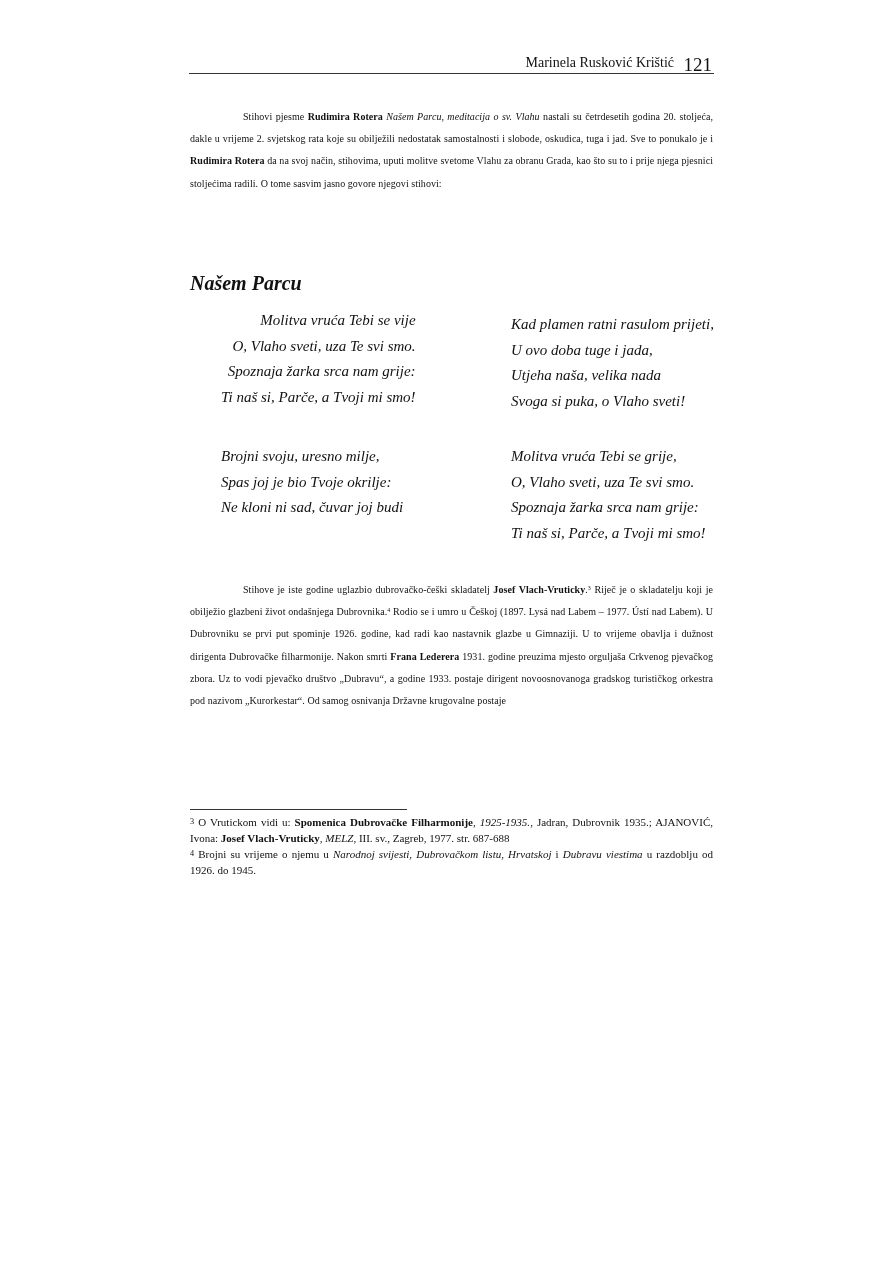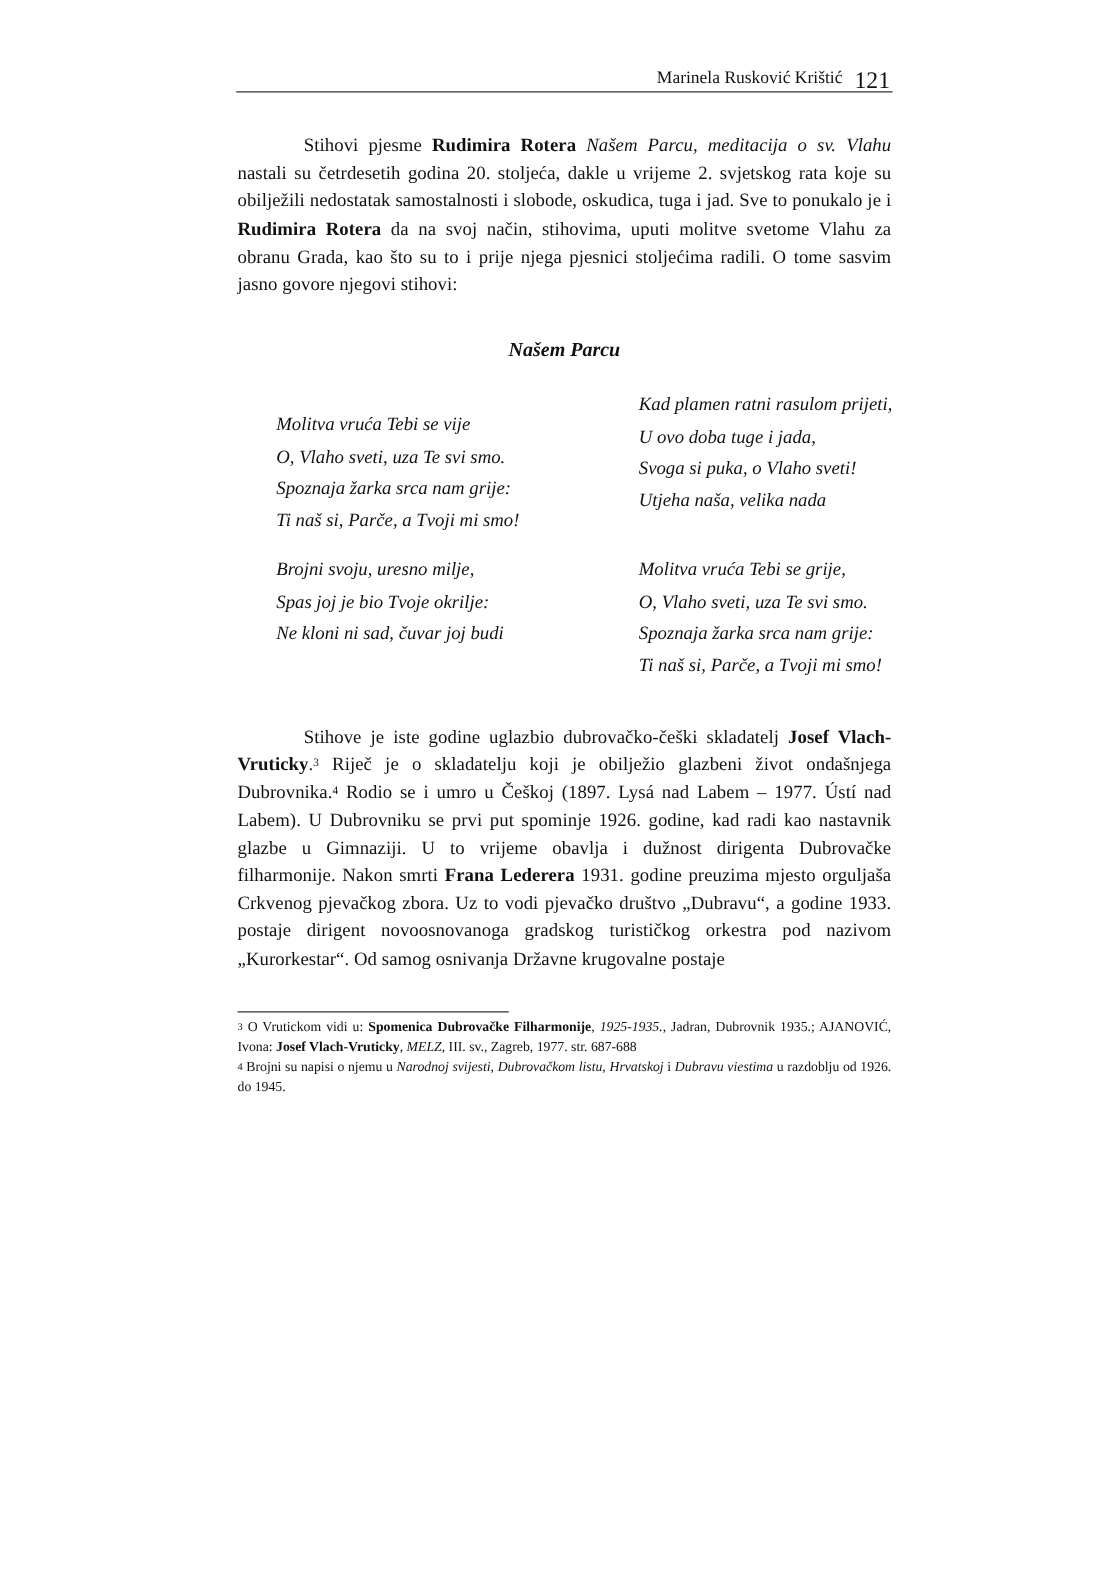--- a/index.html
+++ b/index.html
@@ -4,31 +4,31 @@
   <style>
     html, body { margin:0; padding:0; background:#fff; }
     body { width:892px; height:1263px; position:relative; overflow:hidden;
       font-family:"DejaVu Serif","Liberation Serif",serif; color:#111; }
     .page { position:absolute; left:0; top:0; width:712px; height:1263px; }
     .running-head { position:absolute; left:189px; top:55px; width:525px; height:18px;
       border-bottom:1.3px solid #333; font-family:"Liberation Serif",serif; font-size:14px; }
     .running-head .author { position:absolute; right:40px; top:0; }
     .running-head .pgno { position:absolute; right:2px; top:-1px; font-size:19px; }
     .text { position:absolute; left:190px; width:523px; font-family:"Liberation Serif",serif;
-      font-size:15px; line-height:22.2px; text-align:justify; letter-spacing:0.05px; }
+      font-size:10px; line-height:22.2px; text-align:justify; letter-spacing:0.05px; }
     .text p { margin:0; text-indent:53px; }
     .text b { font-weight:bold; }
     .p1 { top:106px; }
     .p2 { top:579px; }
-    .poem-title { position:absolute; left:190px; width:523px; top:272px; text-align:center;
-      font-family:"Liberation Serif",serif; font-style:italic; font-weight:bold; font-size:16px; }
+    .poem-title { position:absolute; left:190px; width:523px; top:272px; text-align:left;
+      font-family:"Liberation Serif",serif; font-style:italic; font-weight:bold; font-size:20px; }
     .stanza { position:absolute; font-family:"Liberation Serif",serif; font-style:italic;
       font-size:15px; line-height:25.6px; }
     .stanza div { white-space:nowrap; }
-    .s-l1 { left:221px; top:328px; }
+    .s-l1 { left:221px; top:308px;text-align:right; }
     .s-r1 { left:511px; top:312px; }
     .s-l2 { left:221px; top:444px; }
     .s-r2 { left:511px; top:444px; }
     .fn-rule { position:absolute; left:190px; top:809px; width:217px; height:0; border-top:1px solid #333; }
     .footnotes { position:absolute; left:190px; top:815px; width:523px; font-family:"Liberation Serif",serif;
       font-size:11px; line-height:15.5px; text-align:justify; }
     .footnotes p { margin:0 0 1px 0; }
     sup { font-size:0.6em; vertical-align:top; position:relative; top:-2px; }
     .fn sup { font-size:0.75em; top:-1px; }
   </style>
@@ -50,22 +50,22 @@
 
   <div class="stanza s-l1">
     <div>Molitva vruća Tebi se vije</div>
     <div>O, Vlaho sveti, uza Te svi smo.</div>
     <div>Spoznaja žarka srca nam grije:</div>
     <div>Ti naš si, Parče, a Tvoji mi smo!</div>
   </div>
   <div class="stanza s-r1">
     <div>Kad plamen ratni rasulom prijeti,</div>
     <div>U ovo doba tuge i jada,</div>
+    <div>Utjeha naša, velika nada</div>
     <div>Svoga si puka, o Vlaho sveti!</div>
-    <div>Utjeha naša, velika nada</div>
   </div>
   <div class="stanza s-l2">
     <div>Brojni svoju, uresno milje,</div>
     <div>Spas joj je bio Tvoje okrilje:</div>
     <div>Ne kloni ni sad, čuvar joj budi</div>
   </div>
   <div class="stanza s-r2">
     <div>Molitva vruća Tebi se grije,</div>
     <div>O, Vlaho sveti, uza Te svi smo.</div>
     <div>Spoznaja žarka srca nam grije:</div>
@@ -73,16 +73,16 @@
   </div>
 
   <div class="text p2">
     <p><span>Stihove je iste godine uglazbio dubrovačko-češki skladatelj </span><b>Josef Vlach-Vruticky</b><span>.</span><sup>3</sup><span> Riječ je o skladatelju koji je obilježio glazbeni život ondašnjega Dubrovnika.</span><sup>4</sup><span> Rodio se i umro u Češkoj (1897. Lysá nad Labem – 1977. Ústí nad Labem). U Dubrovniku se prvi put spominje 1926. godine, kad radi kao nastavnik glazbe u Gimnaziji. U to vrijeme obavlja i dužnost dirigenta Dubrovačke filharmonije. Nakon smrti </span><b>Frana Lederera</b><span> 1931. godine preuzima mjesto orguljaša Crkvenog pjevačkog zbora. Uz to vodi pjevačko društvo „Dubravu“, a godine 1933. postaje dirigent novoosnovanoga gradskog turističkog orkestra pod nazivom „Kurorkestar“. Od samog osnivanja Državne krugovalne postaje</span></p>
   </div>
 
   <div class="fn-rule"></div>
 
   <div class="footnotes">
     <p class="fn"><sup>3</sup><span> O Vrutickom vidi u: </span><b>Spomenica Dubrovačke Filharmonije</b><span>, </span><i>1925-1935.</i><span>, Jadran, Dubrovnik 1935.; AJANOVIĆ, Ivona: </span><b>Josef Vlach-Vruticky</b><span>, </span><i>MELZ</i><span>, III. sv., Zagreb, 1977. str. 687-688</span></p>
-    <p class="fn"><sup>4</sup><span> Brojni su napisi o njemu u </span><i>Narodnoj svijesti, Dubrovačkom listu, Hrvatskoj</i><span> i </span><i>Dubravu viestima</i><span> u razdoblju od 1926. do 1945.</span></p>
+    <p class="fn"><sup>4</sup><span> Brojni su vrijeme o njemu u </span><i>Narodnoj svijesti, Dubrovačkom listu, Hrvatskoj</i><span> i </span><i>Dubravu viestima</i><span> u razdoblju od 1926. do 1945.</span></p>
   </div>
 
 </div>
 
 </body></html>

